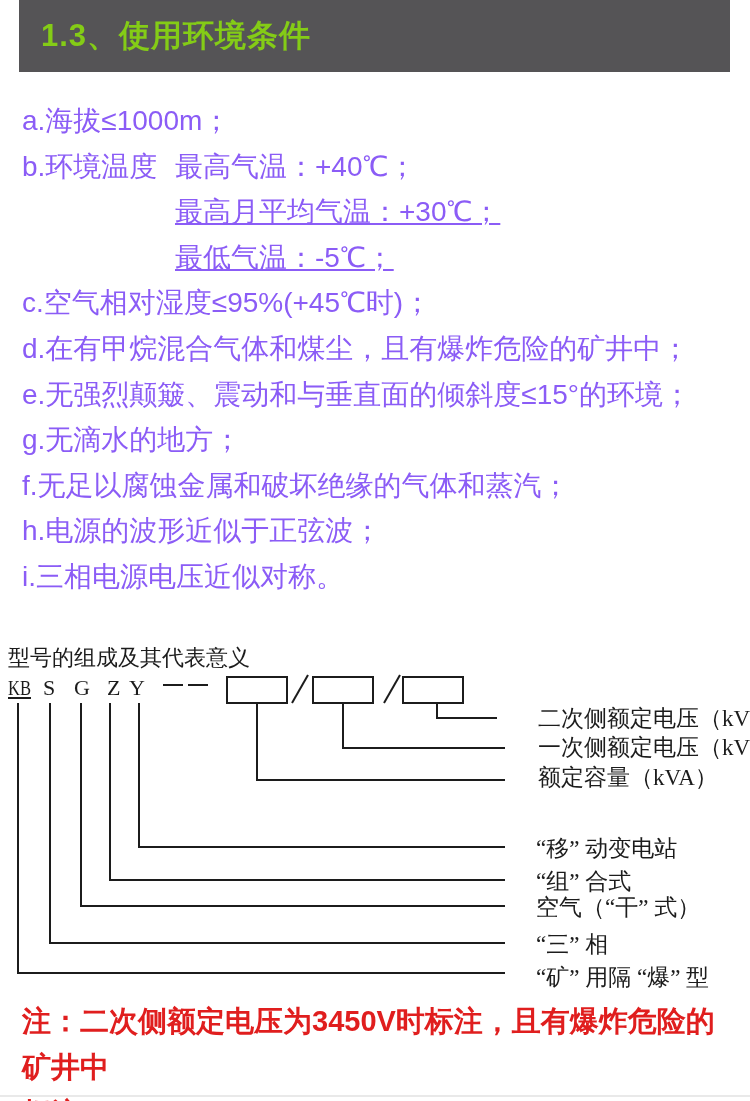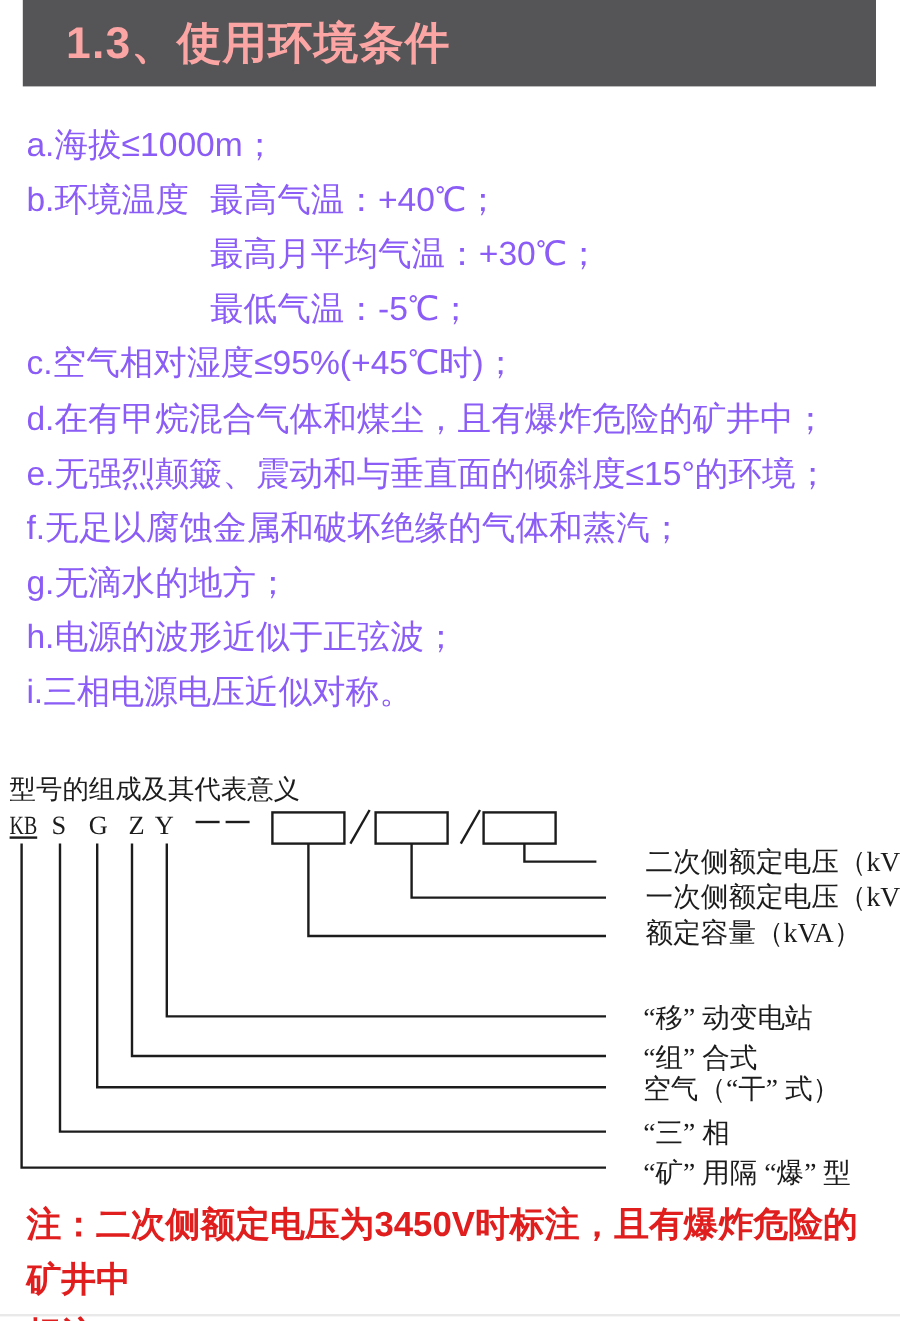--- a/index.html
+++ b/index.html
@@ -14,43 +14,43 @@
   }
   .header-bar {
     position: absolute;
     left: 19px; top: 0;
     width: 711px; height: 72px;
     background: #555456;
     display: flex;
     align-items: center;
   }
   .header-title {
-    color: #fca5a5;
-    font-size: 37px;
+    color: #84cc16;
+    font-size: 31px;
     font-weight: bold;
-    padding-left: 36px;
+    padding-left: 22px;
     letter-spacing: 1px;
   }
   .conditions {
     position: absolute;
     left: 22px; top: 98px;
     width: 710px;
     color: #8b5cf6;
     font-size: 28px;
   }
   .cond-line {
     height: 45.6px;
     line-height: 45.6px;
     white-space: nowrap;
   }
   .cond-line .b-label {
     display: inline-block;
     width: 153px;
   }
-  .cond-line.indent { padding-left: 153px; }
+  .cond-line.indent { padding-left: 153px; text-decoration: underline; }
   .model-diagram {
     position: absolute;
     left: 0; top: 645px;
     width: 750px; height: 350px;
   }
   .model-diagram text {
     fill: #1c1c1c;
     font-family: "Liberation Serif", serif;
   }
   .diagram-title { font-size: 22px; }
@@ -86,22 +86,22 @@
   </div>
 
   <div class="conditions">
     <div class="cond-line">a.海拔≤1000m；</div>
     <div class="cond-line"><span class="b-label">b.环境温度</span><span>最高气温：+40℃；</span></div>
     <div class="cond-line indent">最高月平均气温：+30℃；</div>
     <div class="cond-line indent">最低气温：-5℃；</div>
     <div class="cond-line">c.空气相对湿度≤95%(+45℃时)；</div>
     <div class="cond-line">d.在有甲烷混合气体和煤尘，且有爆炸危险的矿井中；</div>
     <div class="cond-line">e.无强烈颠簸、震动和与垂直面的倾斜度≤15°的环境；</div>
+    <div class="cond-line">g.无滴水的地方；</div>
     <div class="cond-line">f.无足以腐蚀金属和破坏绝缘的气体和蒸汽；</div>
-    <div class="cond-line">g.无滴水的地方；</div>
     <div class="cond-line">h.电源的波形近似于正弦波；</div>
     <div class="cond-line">i.三相电源电压近似对称。</div>
   </div>
 
   <svg class="model-diagram" viewBox="0 0 750 350" width="750" height="350">
 
     <text class="diagram-title" x="8" y="20">型号的组成及其代表意义</text>
 
     <text class="model-letter" x="8" y="50" textLength="23" lengthAdjust="spacingAndGlyphs">KB</text>
     <text class="model-letter" x="43" y="50">S</text>

